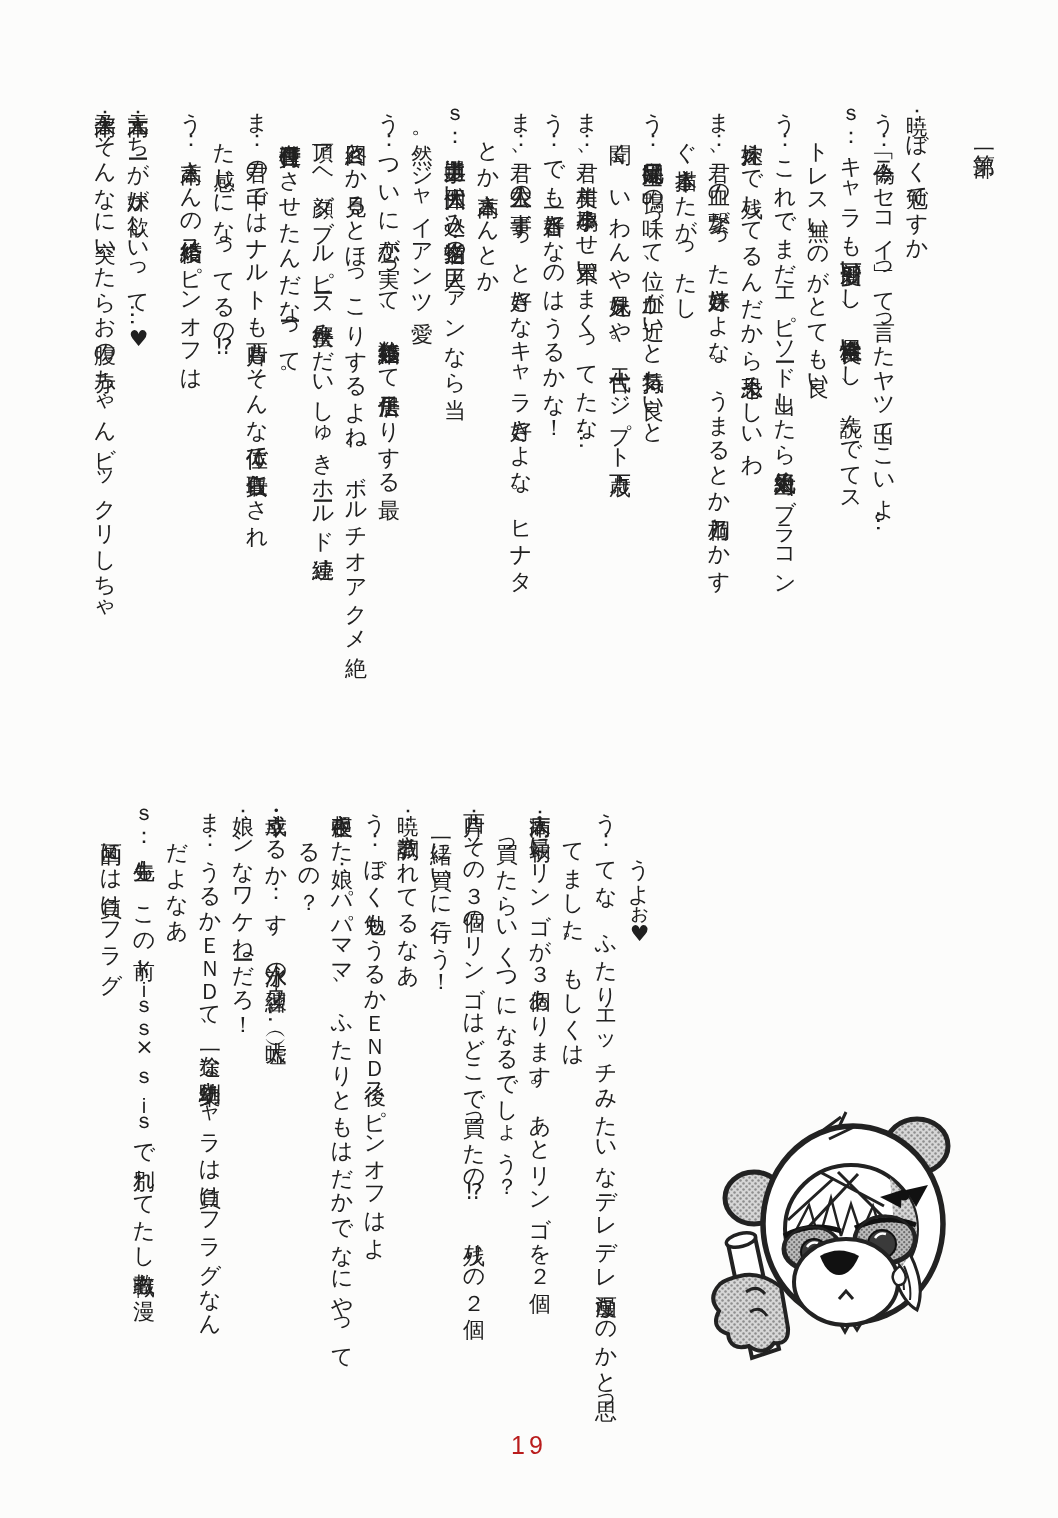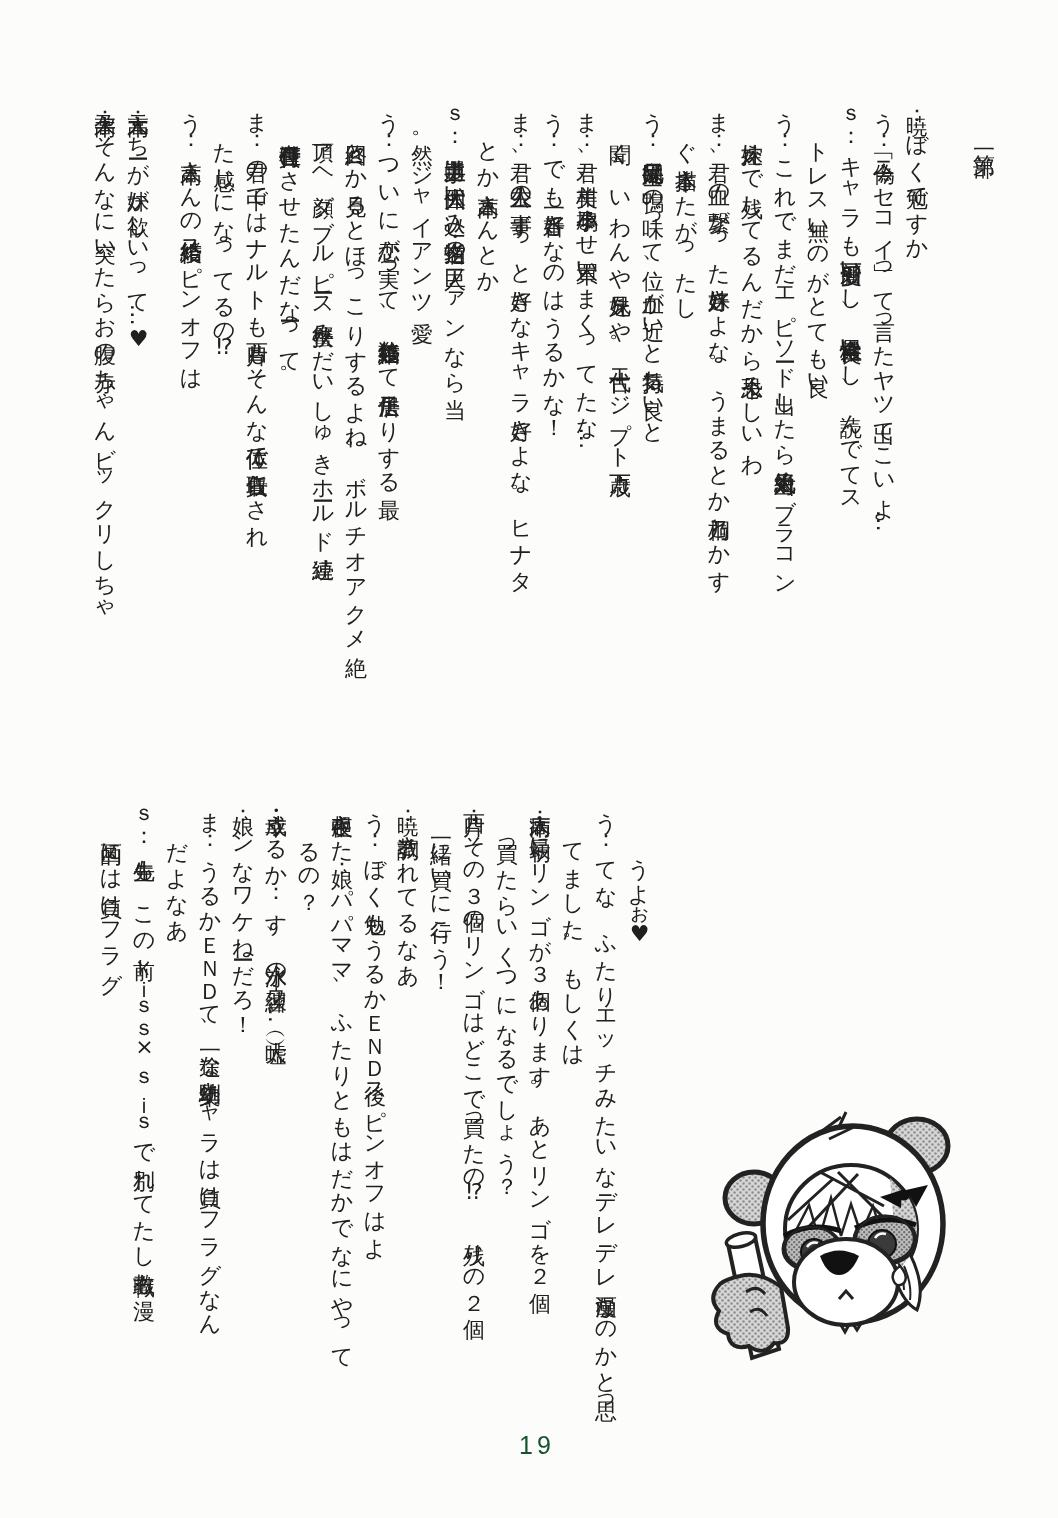--- a/index.html
+++ b/index.html
@@ -23,23 +23,22 @@
   }
   .vblock-top{top:97px;right:57px;height:645px;}
   .vblock-bottom{top:797px;right:402px;height:665px;}
   .vline{display:block;}
   .ind{padding-top:30px;}
   .pad45{padding-top:46px;}
   .header-col{padding-top:40px;margin-left:34px;}
   .gap-l{margin-left:20px;}
   .pageno{
     position:absolute;left:511px;top:1431px;
-    font-size:25px;letter-spacing:4px;color:#14532d;
+    font-size:25px;letter-spacing:4px;color:#b91c1c;
     font-family:"Liberation Sans","DejaVu Sans",sans-serif;
-    margin-left:8px;
   }
   .illo{position:absolute;left:688px;top:1086px;width:330px;height:340px;}
 </style>
 </head>
 <body>
 
 <div class="page">
 
   <div class="vblock vblock-top">
     <div class="vline header-col">第一部</div>

